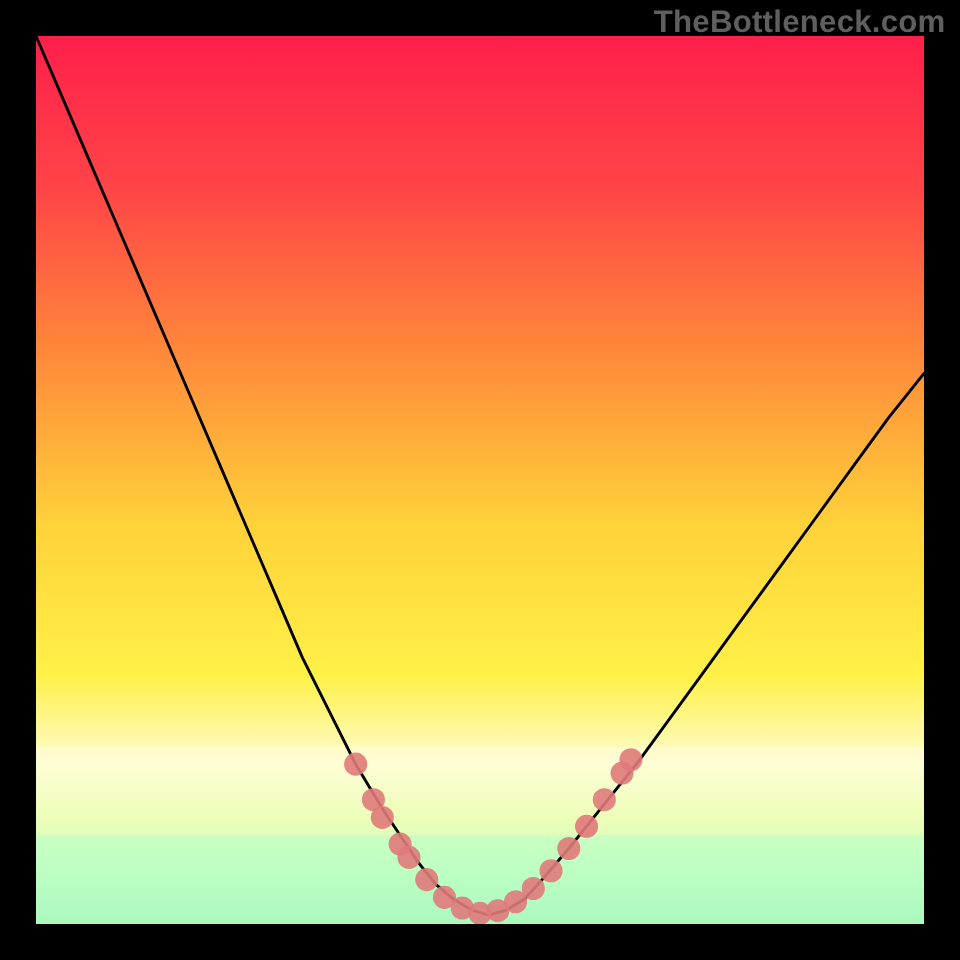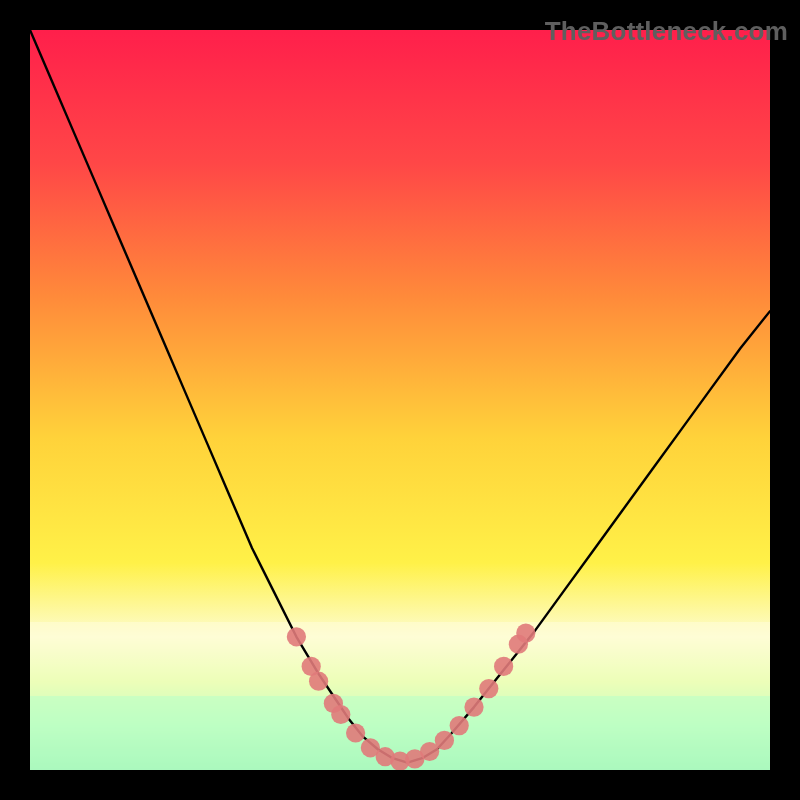--- a/index.html
+++ b/index.html
@@ -5,21 +5,21 @@
   * { margin: 0; padding: 0; box-sizing: border-box; }
   html, body { width: 800px; height: 800px; overflow: hidden; background: #000; }
   .frame {
     position: relative;
     width: 800px;
     height: 800px;
     background: #000;
   }
   .watermark {
     position: absolute;
-    top: 16px;
+    top: 3px;
     right: 12px;
     font-family: Arial, Helvetica, sans-serif;
     font-size: 26px;
     font-weight: 600;
     color: #5f5f5f;
     letter-spacing: 0.2px;
     z-index: 10;
   }
   .plot {
     position: absolute;

